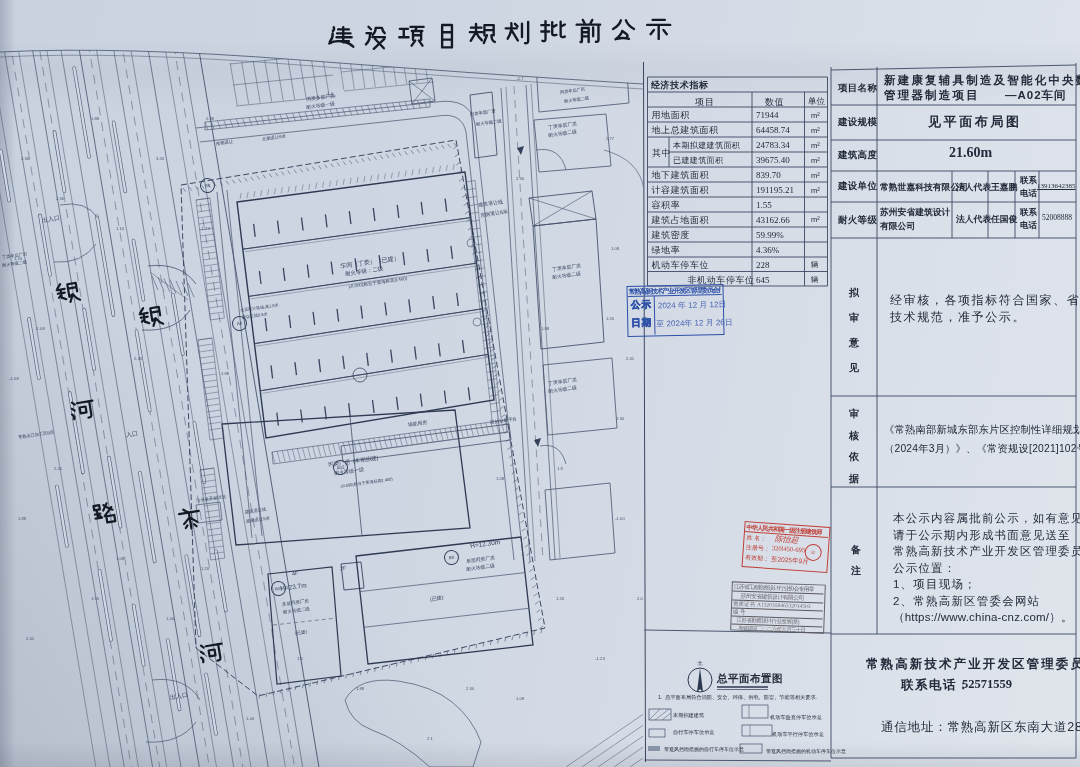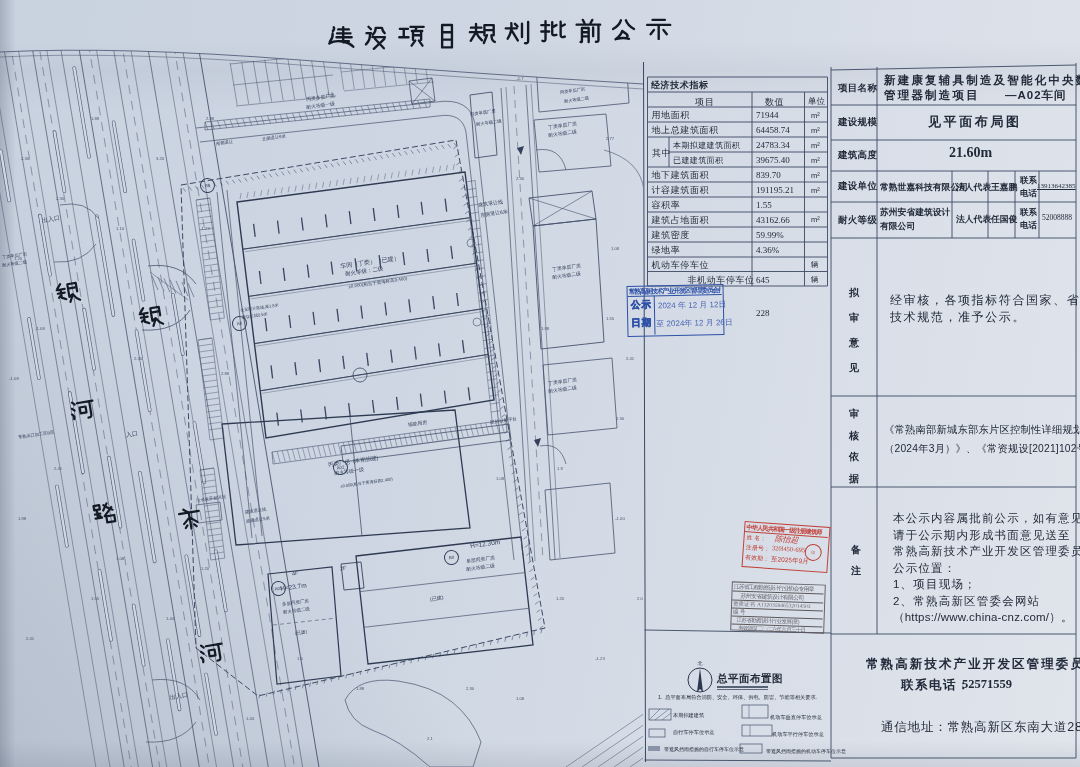--- a/index.html
+++ b/index.html
@@ -738,21 +738,21 @@
 <div style="position:absolute;left:651.5px;top:199.0px;font-size:9px;font-weight:normal;color:#222b3a;letter-spacing:0.6px;text-align:left;font-family:'Liberation Sans',sans-serif;white-space:pre;">容积率</div>
 <div style="position:absolute;left:756px;top:200.0px;font-size:9px;font-weight:normal;color:#222b3a;text-align:left;font-family:'Liberation Serif',sans-serif;white-space:pre;">1.55</div>
 <div style="position:absolute;left:651.5px;top:213.95px;font-size:9px;font-weight:normal;color:#222b3a;letter-spacing:0.6px;text-align:left;font-family:'Liberation Sans',sans-serif;white-space:pre;">建筑占地面积</div>
 <div style="position:absolute;left:756px;top:214.95px;font-size:9px;font-weight:normal;color:#222b3a;text-align:left;font-family:'Liberation Serif',sans-serif;white-space:pre;">43162.66</div>
 <div style="position:absolute;left:811px;top:215.45px;font-size:7.5px;font-weight:normal;color:#222b3a;text-align:left;font-family:'Liberation Sans',sans-serif;white-space:pre;">m²</div>
 <div style="position:absolute;left:651.5px;top:228.89999999999998px;font-size:9px;font-weight:normal;color:#222b3a;letter-spacing:0.6px;text-align:left;font-family:'Liberation Sans',sans-serif;white-space:pre;">建筑密度</div>
 <div style="position:absolute;left:756px;top:229.89999999999998px;font-size:9px;font-weight:normal;color:#222b3a;text-align:left;font-family:'Liberation Serif',sans-serif;white-space:pre;">59.99%</div>
 <div style="position:absolute;left:651.5px;top:243.84999999999997px;font-size:9px;font-weight:normal;color:#222b3a;letter-spacing:0.6px;text-align:left;font-family:'Liberation Sans',sans-serif;white-space:pre;">绿地率</div>
 <div style="position:absolute;left:756px;top:244.84999999999997px;font-size:9px;font-weight:normal;color:#222b3a;text-align:left;font-family:'Liberation Serif',sans-serif;white-space:pre;">4.36%</div>
 <div style="position:absolute;left:651.5px;top:258.8px;font-size:9px;font-weight:normal;color:#222b3a;letter-spacing:0.6px;text-align:center;font-family:'Liberation Sans',sans-serif;white-space:pre;">机动车停车位</div>
-<div style="position:absolute;left:756px;top:259.8px;font-size:9px;font-weight:normal;color:#222b3a;text-align:left;font-family:'Liberation Serif',sans-serif;white-space:pre;margin-top:48px;">228</div>
+<div style="position:absolute;left:756px;top:259.8px;font-size:9px;font-weight:normal;color:#222b3a;text-align:left;font-family:'Liberation Serif',sans-serif;white-space:pre;">228</div>
 <div style="position:absolute;left:811px;top:260.3px;font-size:7.5px;font-weight:normal;color:#222b3a;text-align:left;font-family:'Liberation Sans',sans-serif;white-space:pre;">辆</div>
 <div style="position:absolute;left:651.5px;top:273.75px;font-size:9px;font-weight:normal;color:#222b3a;letter-spacing:0.6px;text-align:left;font-family:'Liberation Sans',sans-serif;white-space:pre;margin-left:36px;">非机动车停车位</div>
 <div style="position:absolute;left:756px;top:274.75px;font-size:9px;font-weight:normal;color:#222b3a;text-align:left;font-family:'Liberation Serif',sans-serif;white-space:pre;">645</div>
 <div style="position:absolute;left:811px;top:275.25px;font-size:7.5px;font-weight:normal;color:#222b3a;text-align:left;font-family:'Liberation Sans',sans-serif;white-space:pre;">辆</div>
 <div style="position:absolute;left:652px;top:146.5px;font-size:9px;font-weight:normal;color:#222b3a;letter-spacing:0.5px;text-align:left;font-family:'Liberation Sans',sans-serif;white-space:pre;">其中</div>
 <div style="position:absolute;left:673px;top:139.5px;font-size:8px;font-weight:normal;color:#222b3a;letter-spacing:0.4px;text-align:left;font-family:'Liberation Sans',sans-serif;white-space:pre;">本期拟建建筑面积</div>
 <div style="position:absolute;left:673px;top:154.5px;font-size:8px;font-weight:normal;color:#222b3a;letter-spacing:0.4px;text-align:left;font-family:'Liberation Sans',sans-serif;white-space:pre;">已建建筑面积</div>
 <div style="position:absolute;left:838px;top:82px;font-size:9.5px;font-weight:bold;color:#222b3a;letter-spacing:0.3px;text-align:left;font-family:'Liberation Sans',sans-serif;white-space:pre;">项目名称</div>
 <div style="position:absolute;left:884px;top:73px;font-size:11.5px;font-weight:bold;color:#222b3a;letter-spacing:2.2px;text-align:left;font-family:'Liberation Sans',sans-serif;white-space:pre;">新建康复辅具制造及智能化中央数据</div>
 <div style="position:absolute;left:884px;top:88px;font-size:11.5px;font-weight:bold;color:#222b3a;letter-spacing:2.2px;text-align:right;font-family:'Liberation Sans',sans-serif;white-space:pre;">管理器制造项目</div>

